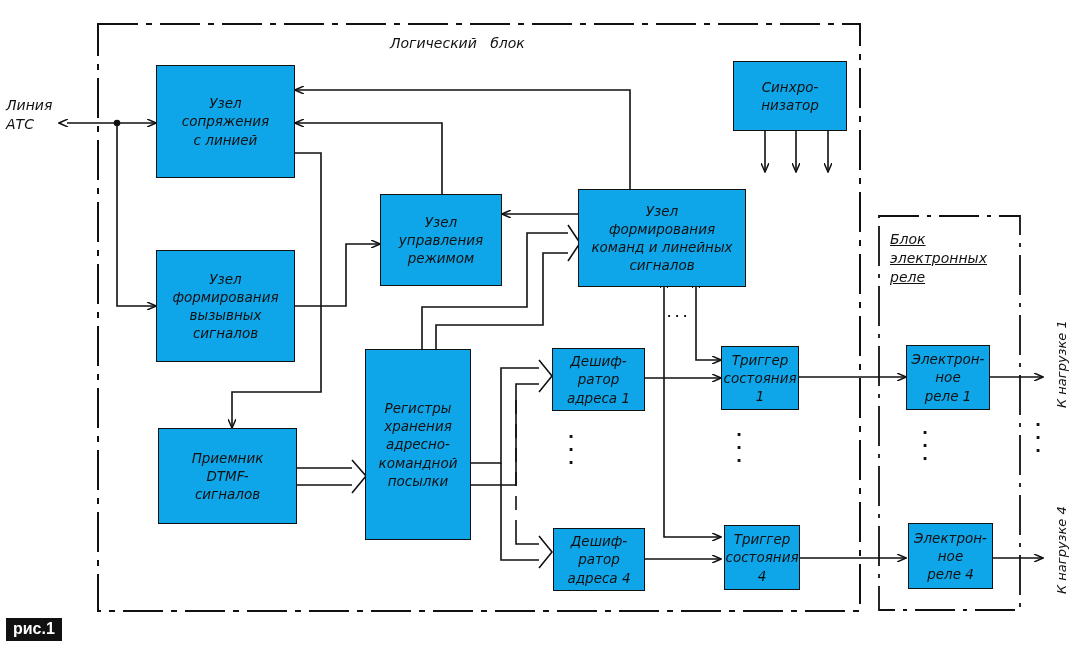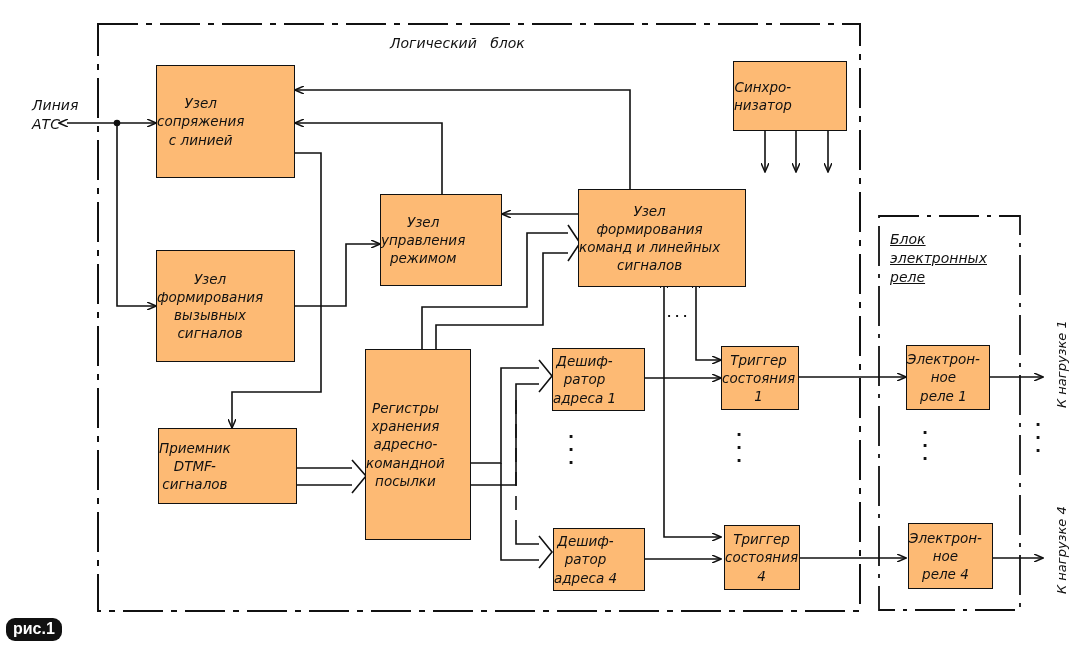--- a/index.html
+++ b/index.html
@@ -1,27 +1,27 @@
 <!DOCTYPE html>
 <html><head>
 <meta charset="utf-8">
 <style>
   html, body { margin: 0; padding: 0; background: #ffffff; }
   body { width: 1087px; height: 649px; position: relative; overflow: hidden;
          font-family: "DejaVu Sans", sans-serif; color: #111; }
   svg { position: absolute; left: 0; top: 0; }
-  .blk { position: absolute; border: 1.6px solid #111; background: #fdba74;
-         display: flex; align-items: center; text-align: center;
+  .blk { position: absolute; border: 1.6px solid #111; background: #0ea5e9;
+         display: flex; align-items: center; justify-content: center; text-align: center;
          box-sizing: border-box; font-style: italic; font-size: 13.5px; line-height: 1.35; }
   .blk span { white-space: pre-line; }
   .lbl { position: absolute; font-style: italic; font-size: 14px; text-align: left; white-space: pre-line; line-height: 1.35; }
   .vert { position: absolute; font-style: italic; font-size: 13px; transform: rotate(-90deg); transform-origin: left top; white-space: nowrap; }
   .fig { position: absolute; left: 6px; top: 618px; background: #111; color: #fff;
          font-family: "Liberation Sans", sans-serif; font-weight: bold; font-size: 16px;
-         padding: 2px 7px 3px 7px; border-radius: 9px; }
+         padding: 2px 7px 3px 7px; }
   .dots { position: absolute; font-size: 16px; line-height: 13px; font-weight: bold; white-space: pre-line; text-align: center; }
 </style>
 </head>
 <body>
 
 <svg width="1087" height="649" viewBox="0 0 1087 649">
   <defs>
     <marker id="ah" markerWidth="10" markerHeight="8" refX="9" refY="4" orient="auto" markerUnits="userSpaceOnUse">
       <path d="M0,0 L9,4 L0,8" fill="none" stroke="#111" stroke-width="1.5"></path>
     </marker>
@@ -80,36 +80,36 @@
     <line x1="828" y1="130" x2="828" y2="172" marker-end="url(#ah)"></line>
 
     <line x1="799" y1="377" x2="906" y2="377" marker-end="url(#ah)"></line>
     <line x1="799" y1="558" x2="906" y2="558" marker-end="url(#ah)"></line>
 
     <line x1="990" y1="377" x2="1043" y2="377" marker-end="url(#ah)"></line>
     <line x1="993" y1="558" x2="1043" y2="558" marker-end="url(#ah)"></line>
   </g>
 </svg>
 
-<div class="lbl" style="left:6px;top:96px;width:60px;margin-left:26px;">Линия
+<div class="lbl" style="left:6px;top:96px;width:60px;">Линия
 АТС</div>
 <div class="lbl" style="left:390px;top:34px;width:220px;white-space:pre;">Логический   блок</div>
 
 <div class="blk" style="left:156px;top:65px;width:139px;height:113px;">
     <span>Узел
 сопряжения
 с линией</span>
   </div>
 <div class="blk" style="left:156px;top:250px;width:139px;height:112px;">
     <span>Узел
 формирования
 вызывных
 сигналов</span>
   </div>
-<div class="blk" style="left:158px;top:428px;width:139px;height:76px;">
+<div class="blk" style="left:158px;top:428px;width:139px;height:96px;">
     <span>Приемник
 DTMF-
 сигналов</span>
   </div>
 <div class="blk" style="left:380px;top:194px;width:122px;height:92px;">
     <span>Узел
 управления
 режимом</span>
   </div>
 <div class="blk" style="left:578px;top:189px;width:168px;height:98px;">

